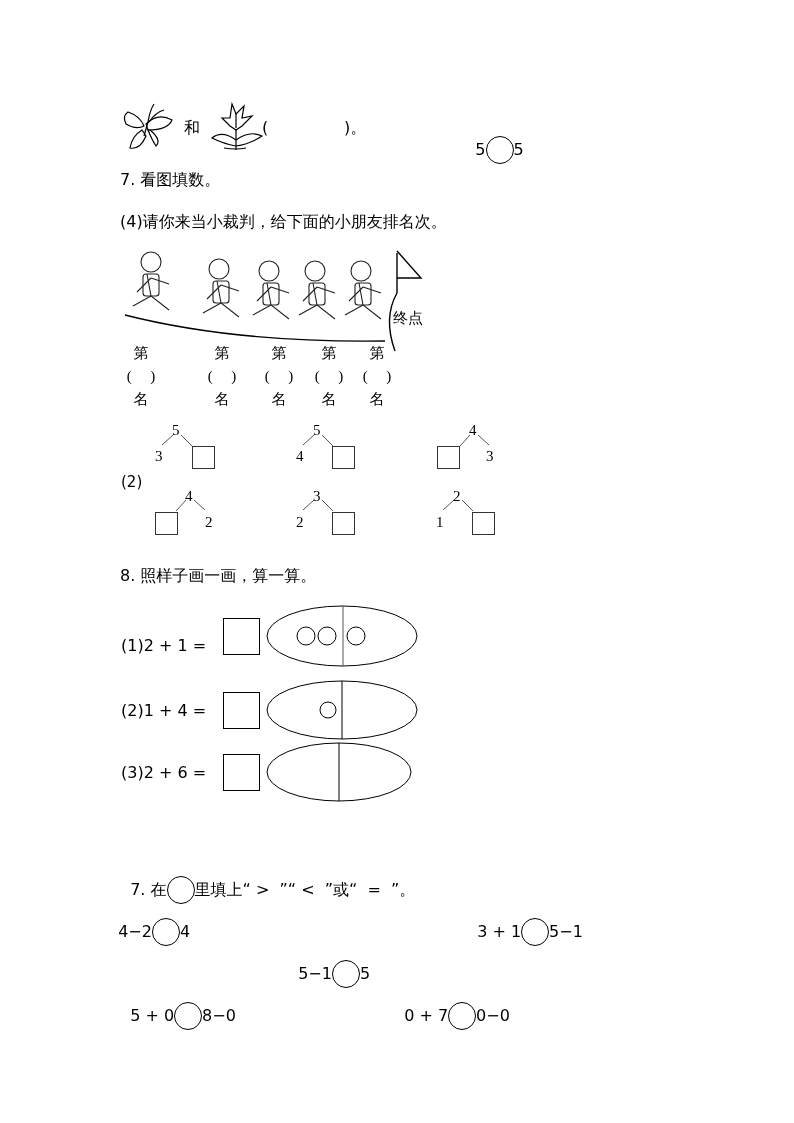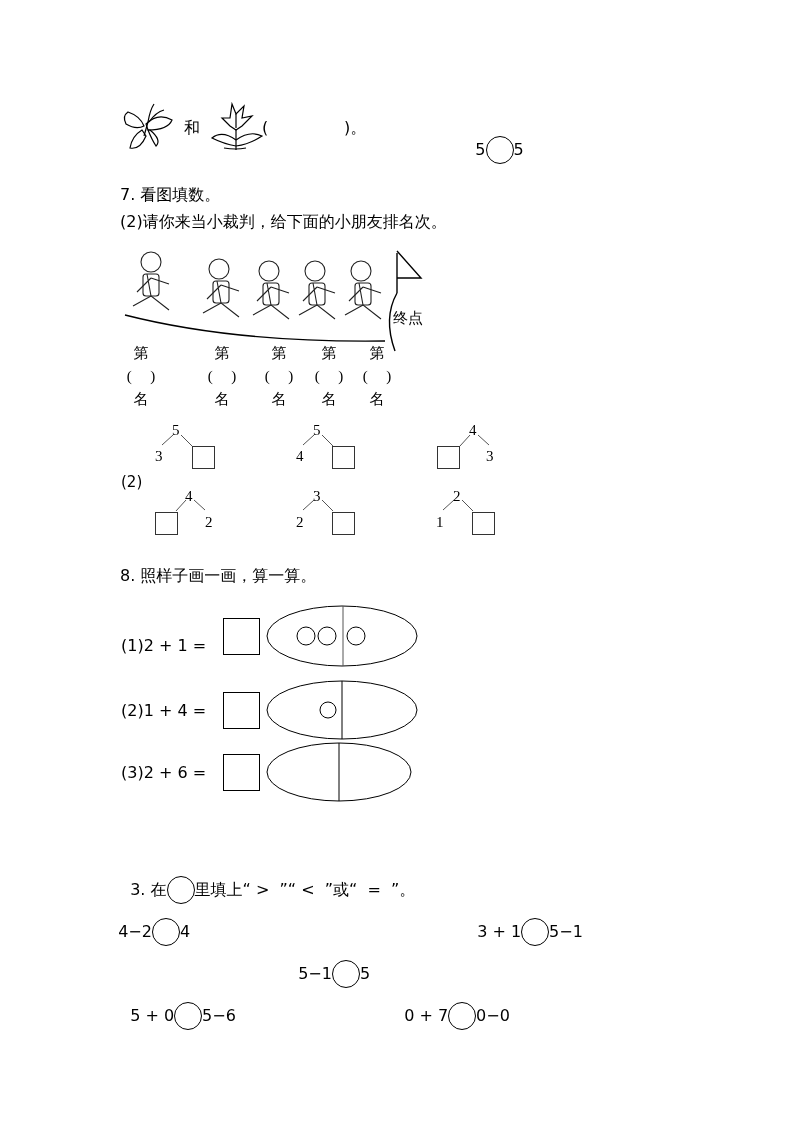--- a/index.html
+++ b/index.html
@@ -39,22 +39,22 @@
     </g>
   </svg>
   <span class="abs txt" style="left:262px;top:118px">(</span>
   <span class="abs" style="left:272px;top:114px;width:70px;height:24px"></span>
   <span class="abs txt" style="left:344px;top:118px">)。</span>
   <div class="abs txt" style="left:455px;top:116px">
     <span>5</span><span class="circ"></span><span>5</span>
   </div>
 </div>
 
-<div class="abs txt" style="left:120px;top:185px">7. 看图填数。</div>
-<div class="abs txt" style="left:120px;top:212px">(2)请你来当小裁判，给下面的小朋友排名次。</div>
+<div class="abs txt" style="left:120px;top:170px">7. 看图填数。</div>
+<div class="abs txt" style="left:120px;top:212px">(4)请你来当小裁判，给下面的小朋友排名次。</div>
 
 <svg class="abs" style="left:115px;top:243px" width="320" height="110">
   <g fill="none" stroke="#000" stroke-width="1.4">
     <path d="M10 72 Q120 100 270 98"></path>
     <path d="M282 50 Q268 75 280 108"></path>
     <line x1="282" y1="10" x2="282" y2="50"></line>
     <path d="M282 8 L306 35 L282 35"></path>
   </g>
   <g fill="none" stroke="#222" stroke-width="1.1">
 
@@ -189,30 +189,30 @@
 <div>
   <span class="abs txt" style="left:121px;top:763px">(3)2 + 6 =</span>
   <div class="box" style="left:223px;top:754px;width:35px;height:35px;border-width:1px;border-color:#000"></div>
   <svg class="abs" style="left:265px;top:740px" width="150" height="64">
     <ellipse cx="74" cy="32" rx="72" ry="29" fill="none" stroke="#000" stroke-width="1"></ellipse>
     <line x1="74" y1="3" x2="74" y2="61" stroke="#000" stroke-width="1"></line>
   </svg>
 </div>
 
 <div class="abs txt" style="left:120px;top:856px">
-  <span>3. 在</span><span class="circ"></span><span>里填上“ &gt;  ”“ &lt;  ”或“  =  ”。</span>
+  <span>7. 在</span><span class="circ"></span><span>里填上“ &gt;  ”“ &lt;  ”或“  =  ”。</span>
 </div>
 
 <div class="abs txt" style="left:108px;top:898px">
   <span>4−2</span><span class="circ"></span><span>4</span>
 </div>
 <div class="abs txt" style="left:467px;top:898px">
   <span>3 + 1</span><span class="circ"></span><span>5−1</span>
 </div>
 <div class="abs txt" style="left:288px;top:940px">
   <span>5−1</span><span class="circ"></span><span>5</span>
 </div>
 <div class="abs txt" style="left:120px;top:982px">
-  <span>5 + 0</span><span class="circ"></span><span>5−6</span>
+  <span>5 + 0</span><span class="circ"></span><span>8−0</span>
 </div>
 <div class="abs txt" style="left:394px;top:982px">
   <span>0 + 7</span><span class="circ"></span><span>0−0</span>
 </div>
 
 </body></html>

